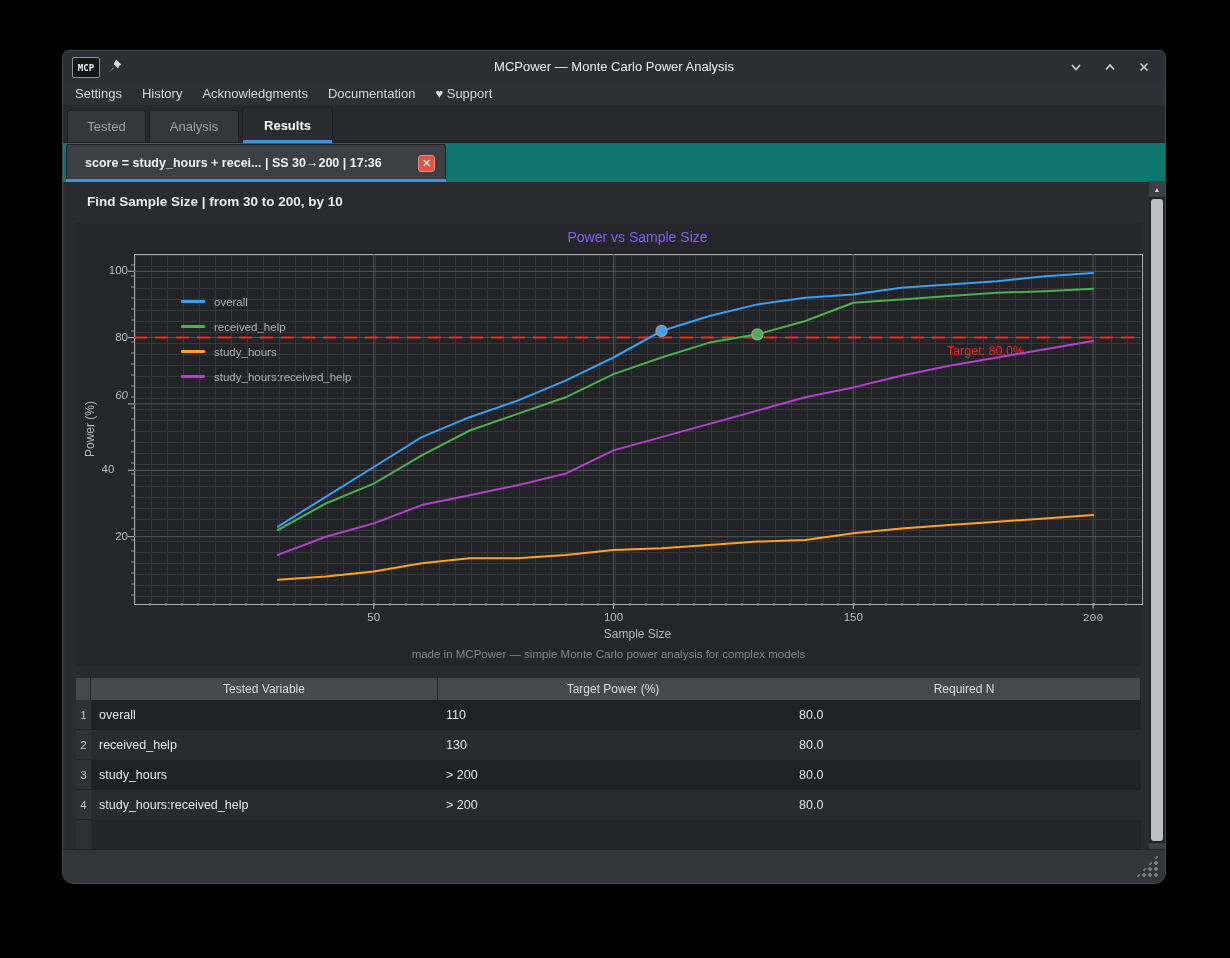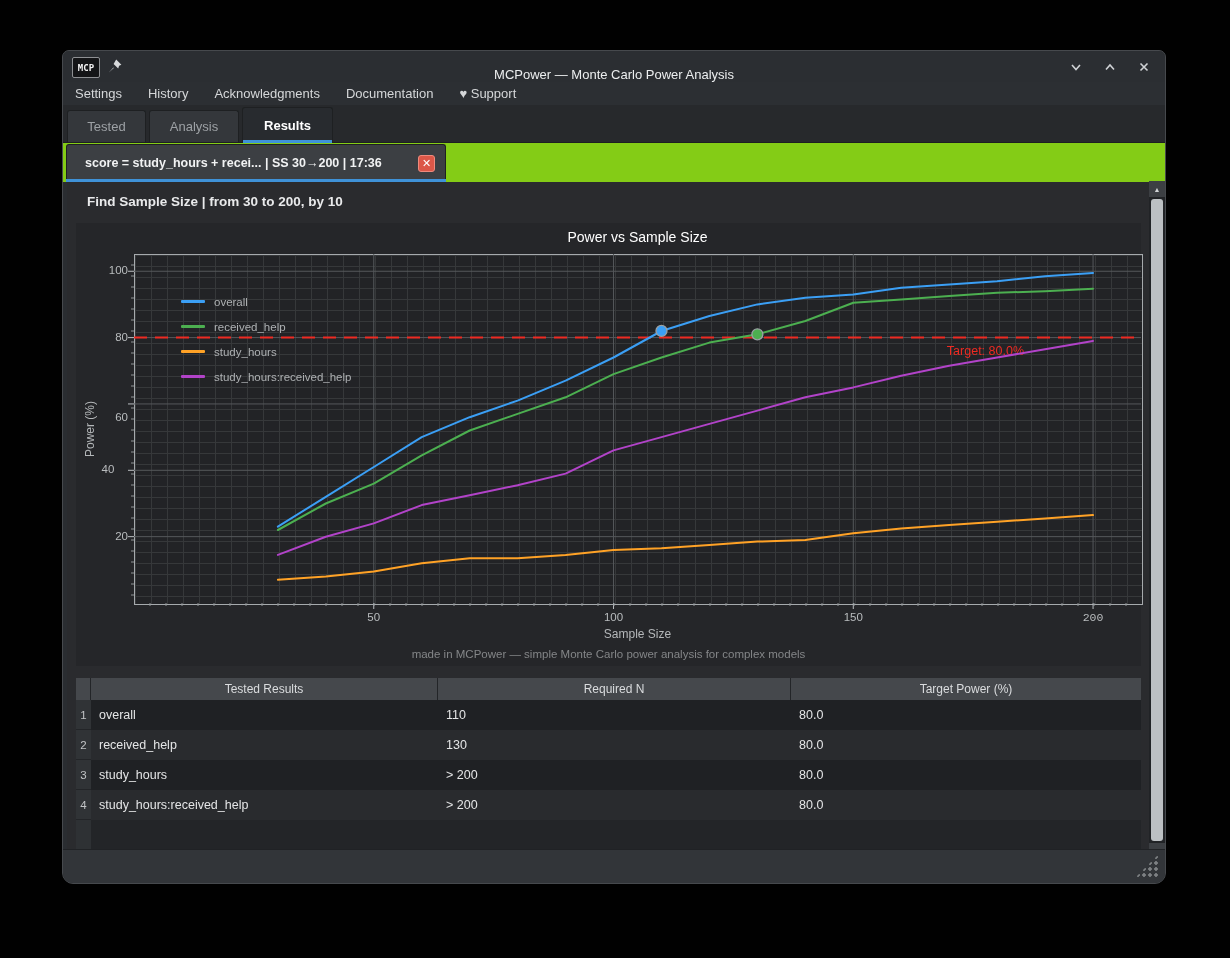--- a/index.html
+++ b/index.html
@@ -6,56 +6,56 @@
   body{
     width:1230px;height:958px;background:#010101;position:relative;overflow:hidden;
     font-family:"Liberation Sans","DejaVu Sans",sans-serif;color:#ddd;
     -webkit-font-smoothing:antialiased;
   }
   
   .window{position:absolute;left:62px;top:50px;width:1104px;height:834px;
     background:#2a2d31;border:1px solid #46494d;border-radius:7px 7px 11px 11px;box-sizing:border-box;}
   
   .titlebar{position:absolute;left:0;top:0;width:100%;height:31px;background:#2b2e32;
-    border-radius:7px 7px 0 0;display:flex;align-items:flex-end;}
+    border-radius:7px 7px 0 0;display:flex;align-items:center;}
   .app-logo{position:absolute;left:9px;top:6px;width:26px;height:19px;background:#141517;
     border:1px solid #8e9093;border-radius:2px;display:flex;align-items:center;justify-content:center;
     font-family:"DejaVu Sans Mono",monospace;font-size:9px;font-weight:bold;color:#f2f2f2;letter-spacing:0px;}
   .pin-wrap{position:absolute;left:44px;top:7px;width:16px;height:16px;}
   .win-title{width:100%;text-align:center;font-size:13px;color:#eceeef;}
   .win-controls{position:absolute;right:12px;top:0;height:31px;display:flex;align-items:center;gap:16px;}
   .win-btn{width:18px;height:18px;display:flex;align-items:center;justify-content:center;cursor:default;}
   
   .menubar{position:absolute;left:0;top:31px;width:100%;height:23px;background:#2c2f33;
-    display:flex;align-items:center;padding-left:12px;box-sizing:border-box;gap:26px;}
+    display:flex;align-items:center;padding-left:12px;box-sizing:border-box;gap:20px;}
   .menu-item{font-size:13px;color:#d5d7d9;}
   
   .tabbar{position:absolute;left:0;top:54px;width:100%;height:38px;background:#27292c;
     border-bottom:1px solid #1d1f21;box-sizing:border-box;}
   .tab{position:absolute;top:5px;height:32px;background:#34373b;border:1px solid #1e2022;border-bottom:none;
     border-radius:3px 3px 0 0;display:flex;align-items:center;justify-content:center;
     font-size:13px;color:#9da1a5;box-sizing:border-box;}
   .tab.active{top:2px;height:36px;background:#282b2f;color:#ffffff;font-weight:bold;}
   .tab .underline{position:absolute;left:0;bottom:0;width:100%;height:3px;}
   
-  .subtabbar{position:absolute;left:0;top:92px;width:100%;height:39px;background:#84cc16;}
+  .subtabbar{position:absolute;left:0;top:92px;width:100%;height:39px;background:#0f766e;}
   .subtab{position:absolute;left:3px;top:1px;width:380px;height:37px;background:#3c3f43;
     border:1px solid #1e2022;border-bottom:none;border-radius:3px 3px 0 0;box-sizing:border-box;
     display:flex;align-items:center;padding:0 10px 0 18px;}
   .subtab-label{font-size:12.5px;font-weight:bold;color:#f1f2f3;white-space:nowrap;flex:1;}
   .subtab .underline{position:absolute;left:-1px;bottom:-1px;width:380px;height:3px;}
   .close-box{width:17px;height:17px;border-radius:3px;background:#dc5748;border:1px solid #ef8a7d;
     display:flex;align-items:center;justify-content:center;color:#ffffff;font-size:11px;font-weight:bold;
     line-height:1;box-sizing:border-box;}
   
   .content{position:absolute;left:4px;top:131px;width:1082px;height:667px;background:#2a2b2e;overflow:hidden;}
   .results-heading{position:absolute;left:20px;top:12px;font-size:13.5px;font-weight:bold;color:#e9eaeb;}
   
   .figure{position:absolute;left:9px;top:41px;width:1065px;height:443px;background:#252629;}
-  .fig-title{position:absolute;left:58px;top:6px;width:1007px;text-align:center;font-size:14px;color:#ffffff;}
+  .fig-title{position:absolute;left:58px;top:6px;width:1007px;text-align:center;font-size:14px;color:#8b5cf6;}
   .plot-bg{position:absolute;left:58px;top:31px;width:1007px;height:349px;background:
     repeating-linear-gradient(to right,#36383a 0px,#36383a 1px,transparent 1px,transparent 16px),
     repeating-linear-gradient(to bottom,#36383a 0px,#36383a 1px,transparent 1px,transparent 11px),
     #222326;
     border:1px solid #a6aaad;box-sizing:content-box;}
   .fig-svg{position:absolute;left:0;top:0;}
   .ytick{position:absolute;width:40px;text-align:right;font-size:11.5px;color:#b9bcbe;}
   .xtick{position:absolute;width:60px;text-align:center;font-size:11.5px;color:#b9bcbe;}
   .ylabel{position:absolute;left:-66px;top:199px;width:160px;text-align:center;font-size:12px;color:#b4b7b9;
     transform:rotate(-90deg);}
@@ -290,36 +290,36 @@
             <div class="legend-swatch" style="background: rgb(178, 67, 201);"></div>
             <span class="legend-label">study_hours:received_help</span>
           </div>
         </div>
       <div class="ylabel">Power (%)</div>
       <div class="xlabel">Sample Size</div>
       <div class="caption">made in MCPower — simple Monte Carlo power analysis for complex models</div>
       <div id="tick-labels">
           <div class="ytick" style="left: 12px; top: 306.65px;">20</div>
           <div class="ytick" style="left: 12px; top: 240.3px; text-align: center;">40</div>
-          <div class="ytick" style="left: 12px; top: 188px;">60</div>
+          <div class="ytick" style="left: 12px; top: 166px; font-style: italic;">60</div>
           <div class="ytick" style="left: 12px; top: 107.601px;">80</div>
           <div class="ytick" style="left: 12px; top: 41.251px;">100</div>
           <div class="xtick" style="left: 267.762px; top: 388px;">50</div>
           <div class="xtick" style="left: 507.524px; top: 388px;">100</div>
           <div class="xtick" style="left: 747.286px; top: 388px;">150</div>
           <div class="xtick" style="left: 987.048px; top: 388px; font-family: Liberation Mono, monospace;">200</div>
         </div>
     </div>
 
     <div class="table-wrap" id="table">
       <div class="thead">
         <div class="th" style="width:15px"></div>
-        <div class="th" style="width:347px">Tested Results</div>
+        <div class="th" style="width:347px">Tested Variable</div>
+        <div class="th" style="width:350px;border-right:none">Target Power (%)</div>
         <div class="th" style="width:353px">Required N</div>
-        <div class="th" style="width:350px;border-right:none">Target Power (%)</div>
       </div>
       <div class="gutter-col"></div>
       <div id="table-rows">
           <div class="trow row-dark" style="top: 22px;">
             <div class="gut">1</div>
             <div class="td" style="width: 347px;">overall</div>
             <div class="td" style="width: 353px;">110</div>
             <div class="td" style="width: 350px;">80.0</div>
           </div>
           <div class="trow row-light" style="top: 52px;">

